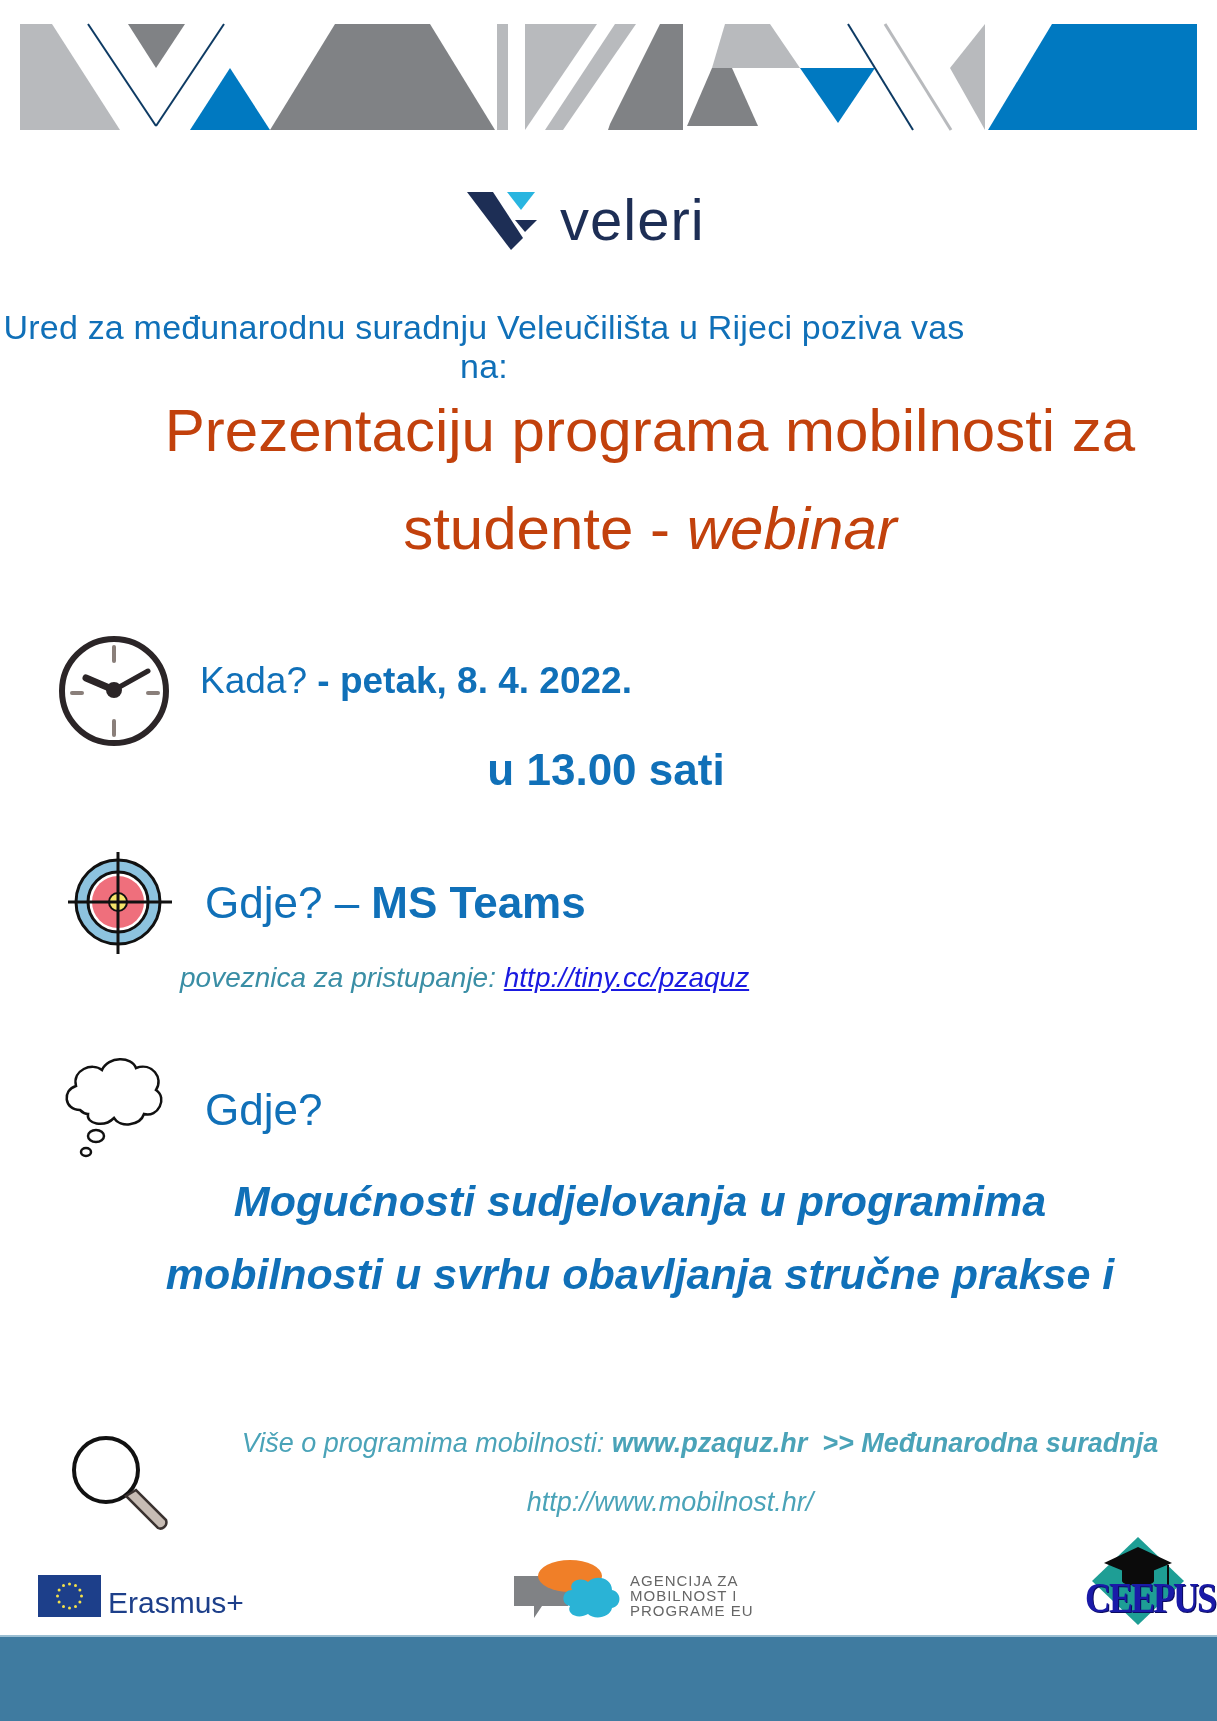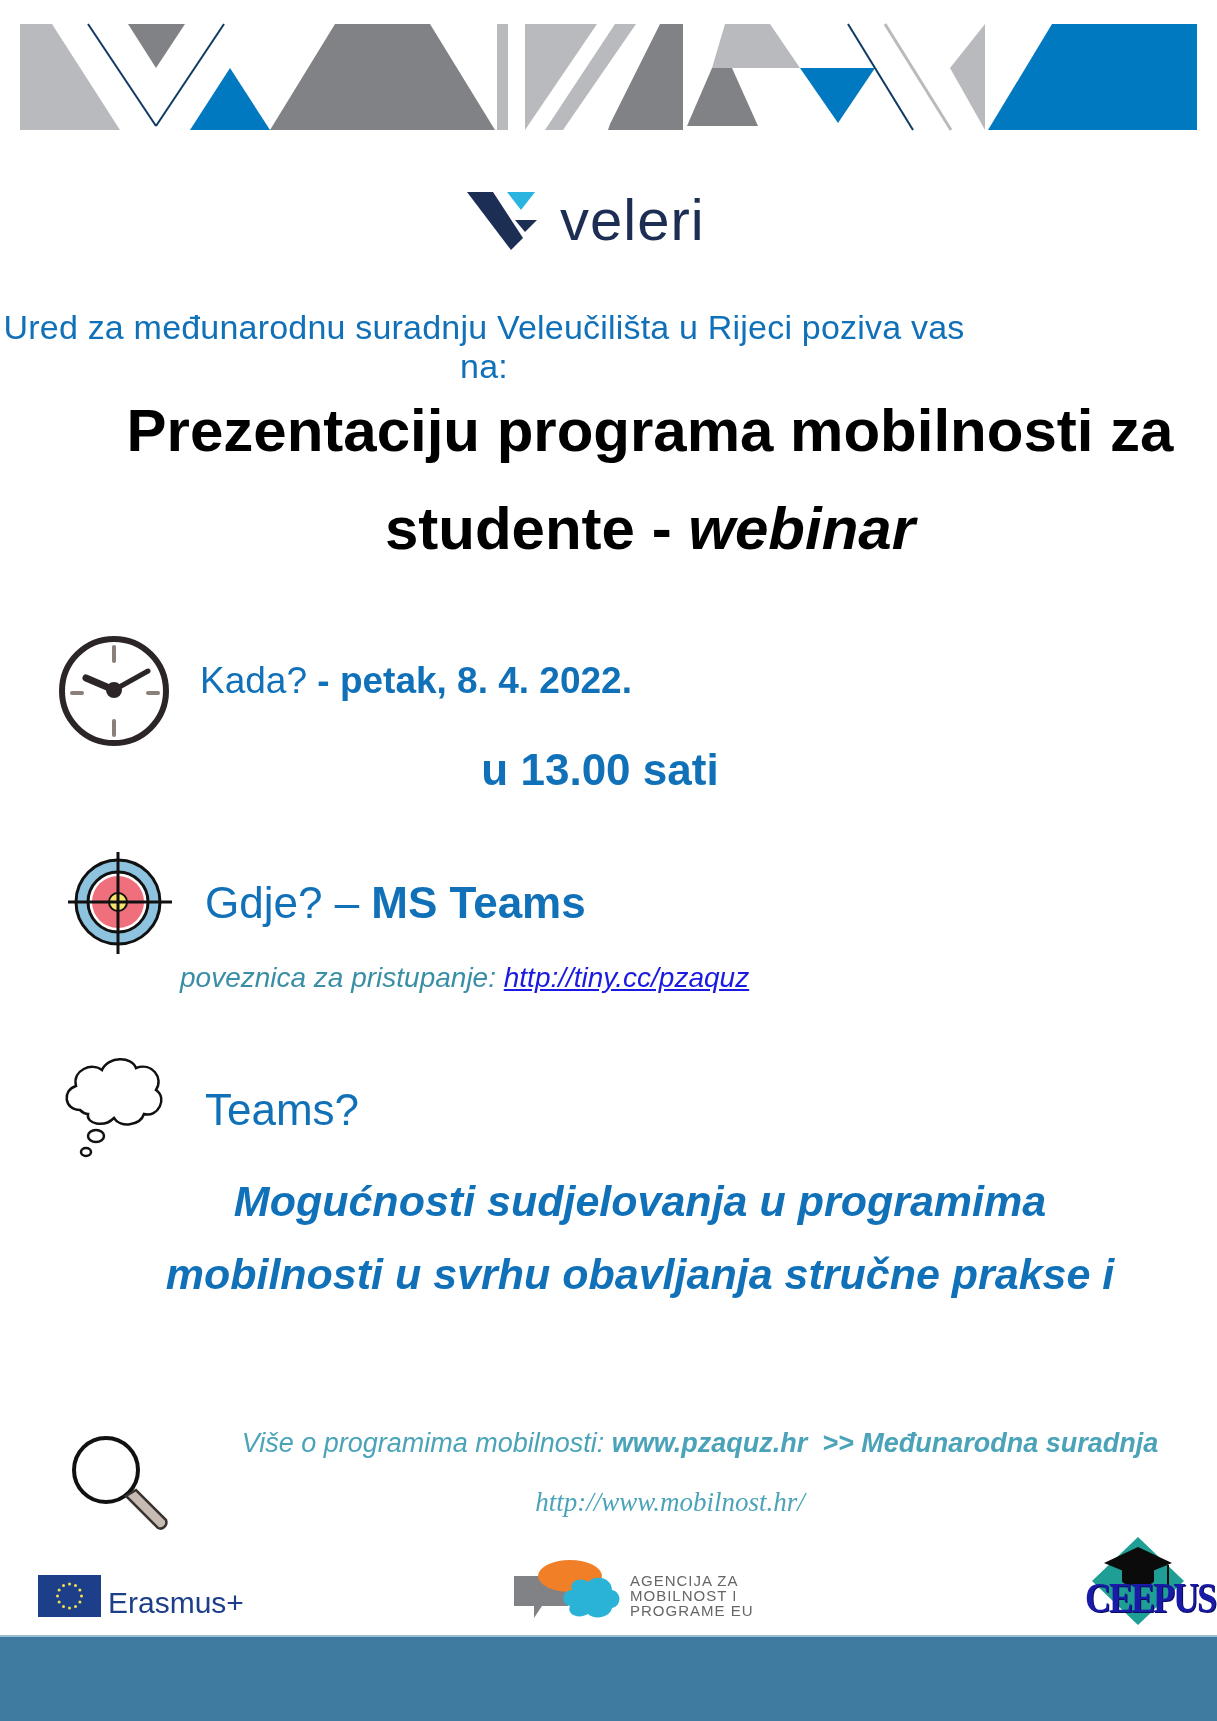--- a/index.html
+++ b/index.html
@@ -1,35 +1,35 @@
 <!DOCTYPE html>
 <html><head>
 <meta charset="utf-8">
 <style>
   html, body { margin:0; padding:0; background:#ffffff; }
   body { width:1217px; height:1721px; position:relative; overflow:hidden; font-family:"Liberation Sans", sans-serif; }
   .abs { position:absolute; }
   .banner { left:0; top:0; width:1217px; height:140px; }
   .logo { left:455px; top:180px; width:270px; height:80px; }
   .intro { left:0; width:968px; top:308px; text-align:center; font-size:34px; color:#1070b8; letter-spacing:0.2px; }
-  .title { left:100px; width:1100px; text-align:center; font-weight:bold; color:#000000; font-size:60px; line-height:98px; top:382px; }
+  .title { left:100px; width:1100px; text-align:center; font-weight:normal; color:#c2410c; font-size:60px; line-height:98px; top:382px; }
   .title em { font-style:italic; }
   .icon { }
   .kada { left:200px; top:660px; font-size:37px; color:#1070b8; }
   .kada b { font-weight:bold; }
-  .time { left:0; width:1200px; top:745px; text-align:center; font-size:44px; font-weight:bold; color:#1070b8; }
+  .time { left:6px; width:1200px; top:745px; text-align:center; font-size:44px; font-weight:bold; color:#1070b8; }
   .gdje { left:205px; top:878px; font-size:44px; color:#1070b8; }
   .gdje b { font-weight:bold; }
   .link-row { left:180px; top:962px; font-size:28px; font-style:italic; color:#3a8ea5; }
   .link-row a { color:#1a1ae0; text-decoration:underline; }
   .tema { left:205px; top:1085px; font-size:44px; color:#1070b8; }
   .theme { left:120px; width:1040px; top:1165px; text-align:center; font-style:italic; font-weight:bold; font-size:43px; line-height:73px; color:#1070b8; }
   .more { left:200px; width:1000px; top:1428px; text-align:center; font-size:27px; font-style:italic; color:#4aa3b8; }
   .more b { font-weight:bold; }
-  .more2 { left:200px; width:940px; top:1487px; text-align:center; font-size:27px; font-style:italic; color:#4aa3b8;font-family:Liberation Serif, serif; }
+  .more2 { left:200px; width:940px; top:1487px; text-align:center; font-size:27px; font-style:italic; color:#4aa3b8; }
   .footer-bar { left:0; top:1635px; width:1217px; height:86px; background:#3f7ba0; border-top:2px solid #9cbfd3; }
   .erasmus-text { left:108px; top:1586px; font-size:30px; color:#1d3f8a; }
   .agency-text { left:630px; top:1573px; font-size:15px; color:#666; line-height:15px; letter-spacing:1px; }
   .ceepus-text { left:1085px; top:1577px; font-family:"Liberation Serif", serif; font-weight:bold; font-size:36px; color:#1a1aa8; letter-spacing:-2px; text-shadow:1px 1px 0 #0b0b60; transform:scaleY(1.15); }
 </style>
 </head>
 <body>
 
 <svg class="abs banner" viewBox="0 0 1217 140">
   <polygon points="20,24 52,24 120,130 20,130" fill="#b8babd"></polygon>
@@ -98,21 +98,21 @@
 <div class="abs link-row">
   <span>poveznica za pristupanje: </span><a>http://tiny.cc/pzaquz</a>
 </div>
 
 <svg class="abs icon" style="left:60px;top:1052px;" width="108" height="106" viewBox="0 0 108 106">
   <path d="M20,58 C4,58 2,38 16,34 C12,18 32,10 42,18 C48,4 72,4 76,16 C92,10 104,26 96,38 C108,46 98,66 84,62 C80,74 60,76 54,66 C44,76 26,72 28,62 C24,62 22,60 20,58 Z" fill="#fff" stroke="#111" stroke-width="2.5"></path>
   <ellipse cx="36" cy="84" rx="8" ry="6" fill="#fff" stroke="#111" stroke-width="2.5"></ellipse>
   <ellipse cx="26" cy="100" rx="5" ry="4" fill="#fff" stroke="#111" stroke-width="2.5"></ellipse>
 </svg>
 
-<div class="abs tema">Teams?</div>
+<div class="abs tema">Gdje?</div>
 <div class="abs theme">
   <div>Mogućnosti sudjelovanja u programima</div>
   <div>mobilnosti u svrhu obavljanja stručne prakse i</div>
 </div>
 
 <svg class="abs icon" style="left:66px;top:1432px;" width="106" height="100" viewBox="0 0 106 100">
   <ellipse cx="40" cy="38" rx="32" ry="32" fill="#fff" stroke="#111" stroke-width="4"></ellipse>
   <path d="M60,64 L70,58 L100,88 C102,94 96,98 92,96 Z" fill="#c7bcb4" stroke="#3a3230" stroke-width="2.5"></path>
 </svg>
 

